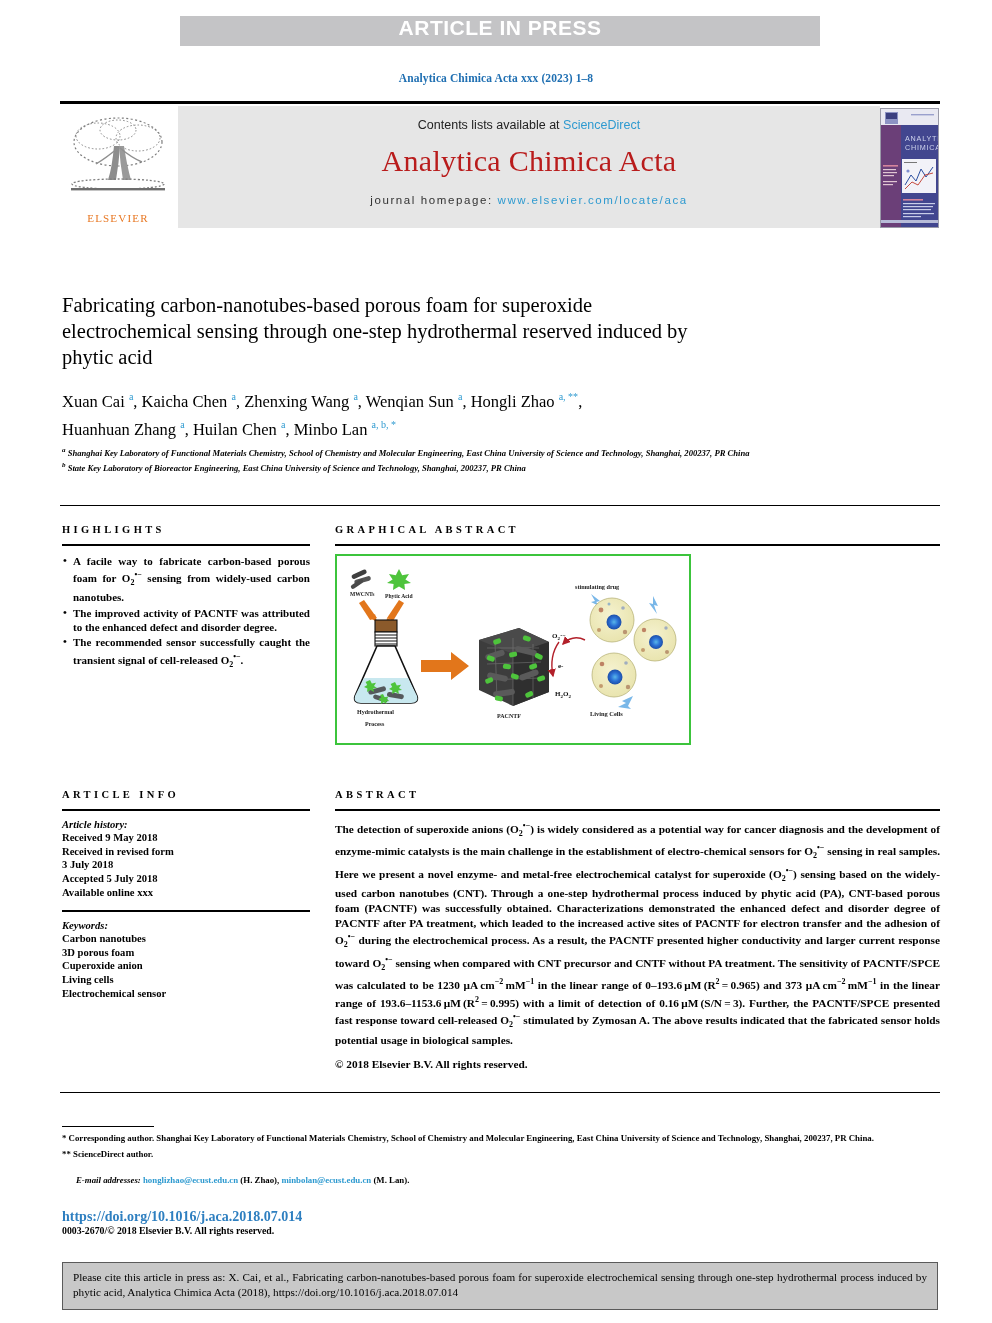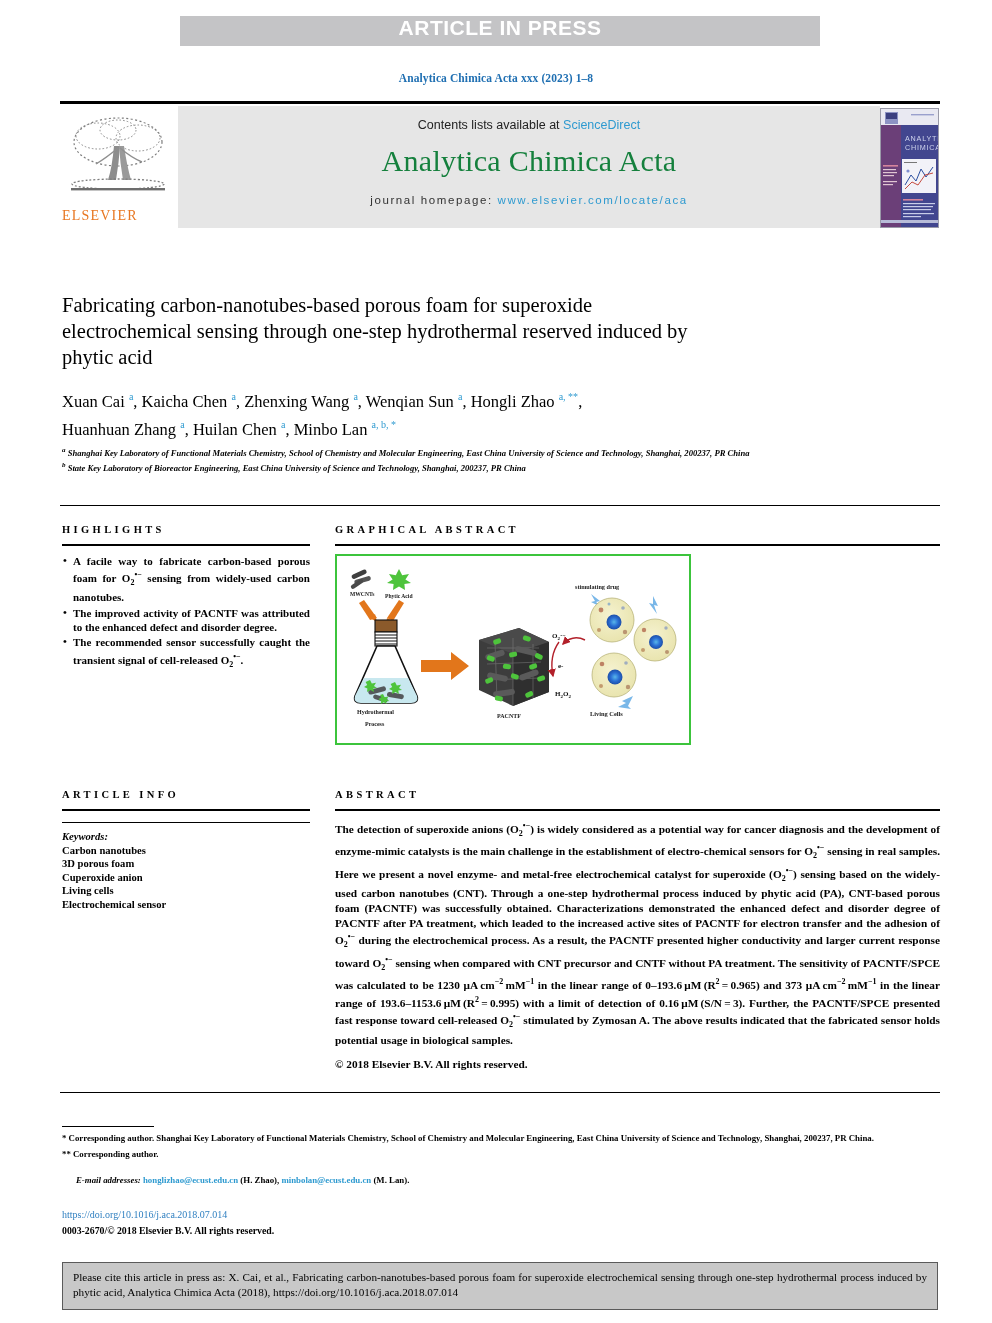--- a/index.html
+++ b/index.html
@@ -38,33 +38,33 @@
   .mast-mid{position:absolute;left:118px;top:0;width:702px;height:122px;background:#e6e6e6;}
   .mast-right{position:absolute;left:820px;top:0;width:60px;height:122px;background:#fff;}
 
   .contents-line{
     position:absolute;top:12px;left:0;width:702px;text-align:center;
     font-family:"Liberation Sans", sans-serif;font-size:12.5px;color:#222;
   }
   .contents-line a{color:#2e9ad0;text-decoration:none;}
   .journal-title{
     position:absolute;top:38px;left:0;width:702px;text-align:center;
-    font-family:"Liberation Serif", serif;font-size:30px;color:#15803d;letter-spacing:.3px;
+    font-family:"Liberation Serif", serif;font-size:30px;color:#b91c1c;letter-spacing:.3px;
   }
   .homepage-line{
     position:absolute;top:88px;left:0;width:702px;text-align:center;
     font-family:"Liberation Sans", sans-serif;font-size:11.5px;color:#333;letter-spacing:1.6px;
   }
   .homepage-line a{color:#2e9ad0;text-decoration:none;letter-spacing:1.6px;}
 
   
   .elsevier-logo{position:absolute;left:2px;top:4px;width:112px;height:116px;}
   .els-word{
-    position:absolute;bottom:2px;left:0;width:112px;
-    font-family:"Liberation Serif", serif;font-size:14px;color:#e87722;letter-spacing:1.2px;
+    position:absolute;bottom:2px;left:0;width:112px;text-align:center;
+    font-family:"Liberation Serif", serif;font-size:11px;color:#e87722;letter-spacing:1.2px;
   }
   .els-tree{position:absolute;left:6px;top:2px;width:100px;height:88px;}
 
   
   .cover-thumb{
     position:absolute;left:0;top:2px;width:57px;height:118px;
     border:1px solid #9a9aa8;background:#3b3f86;overflow:hidden;
   }
 
   
@@ -145,21 +145,21 @@
   .footnotes{
     position:absolute;left:62px;top:1132px;width:880px;
     font-family:"Liberation Serif", serif;font-weight:bold;font-size:8.8px;line-height:12.4px;color:#000;
   }
   .footnotes .ital{font-style:italic;}
   .footnotes a{color:#2e9ad0;text-decoration:none;}
   .fn-indent{padding-left:14px;}
 
   .doi-line{
     position:absolute;left:62px;top:1209px;
-    font-family:"Liberation Serif", serif;font-weight:normal;font-size:10px;color:#2e7fc0;
+    font-family:"Liberation Serif", serif;font-weight:bold;font-size:14px;color:#2e7fc0;
   }
   .issn-line{
     position:absolute;left:62px;top:1225px;
     font-family:"Liberation Serif", serif;font-weight:bold;font-size:9.8px;color:#000;
   }
 
   
   .cite-box{
     position:absolute;left:62px;top:1262px;width:874px;height:46px;
     background:#c8c8c8;border:1.2px solid #5a5a5a;
@@ -413,20 +413,28 @@
           <circle cx="291" cy="131" r="2.2" fill="#9a5f44" opacity="0.6"></circle>
         </g>
         <text x="253" y="160" font-family="Liberation Serif, serif" font-size="6.4" font-weight="bold" fill="#1a1a1a">Living Cells</text>
       </svg>
     </div>
   </div>
 
   <div class="ai-wrap">
     <div class="sec-head">ARTICLE INFO</div>
     <div class="sec-rule ai-rule"></div>
+    <div class="ai-body">
+      <div class="ital">Article history:</div>
+      <div>Received 9 May 2018</div>
+      <div>Received in revised form</div>
+      <div>3 July 2018</div>
+      <div>Accepted 5 July 2018</div>
+      <div>Available online xxx</div>
+    </div>
     <div class="ai-sep"></div>
     <div class="ai-body" style="margin-top:0">
       <div class="ital">Keywords:</div>
       <div>Carbon nanotubes</div>
       <div>3D porous foam</div>
       <div>Cuperoxide anion</div>
       <div>Living cells</div>
       <div>Electrochemical sensor</div>
     </div>
   </div>
@@ -436,21 +444,21 @@
     <div class="sec-rule ab-rule"></div>
     <div class="ab-body">The detection of superoxide anions (O<sub>2</sub><sup>•−</sup>) is widely considered as a potential way for cancer diagnosis and the development of enzyme-mimic catalysts is the main challenge in the establishment of electro-chemical sensors for O<sub>2</sub><sup>•−</sup> sensing in real samples. Here we present a novel enzyme- and metal-free electrochemical catalyst for superoxide (O<sub>2</sub><sup>•−</sup>) sensing based on the widely-used carbon nanotubes (CNT). Through a one-step hydrothermal process induced by phytic acid (PA), CNT-based porous foam (PACNTF) was successfully obtained. Characterizations demonstrated the enhanced defect and disorder degree of PACNTF after PA treatment, which leaded to the increased active sites of PACNTF for electron transfer and the adhesion of O<sub>2</sub><sup>•−</sup> during the electrochemical process. As a result, the PACNTF presented higher conductivity and larger current response toward O<sub>2</sub><sup>•−</sup> sensing when compared with CNT precursor and CNTF without PA treatment. The sensitivity of PACNTF/SPCE was calculated to be 1230 μA cm<sup>−2</sup> mM<sup>−1</sup> in the linear range of 0–193.6 μM (R<sup>2</sup> = 0.965) and 373 μA cm<sup>−2</sup> mM<sup>−1</sup> in the linear range of 193.6–1153.6 μM (R<sup>2</sup> = 0.995) with a limit of detection of 0.16 μM (S/N = 3). Further, the PACNTF/SPCE presented fast response toward cell-released O<sub>2</sub><sup>•−</sup> stimulated by Zymosan A. The above results indicated that the fabricated sensor holds potential usage in biological samples.</div>
     <div class="ab-copy">© 2018 Elsevier B.V. All rights reserved.</div>
   </div>
 
   <div class="bot-rule"></div>
 
   <div class="fn-rule"></div>
   <div class="footnotes">
     <div>* Corresponding author. Shanghai Key Laboratory of Functional Materials Chemistry, School of Chemistry and Molecular Engineering, East China University of Science and Technology, Shanghai, 200237, PR China.</div>
-    <div style="margin-top:4px">** Corresponding author.</div>
+    <div style="margin-top:4px">** ScienceDirect author.</div>
     <div class="fn-indent" style="margin-top:13px">
       <span class="ital">E-mail addresses:</span>
       <a href="#">honglizhao@ecust.edu.cn</a>
       <span>(H. Zhao),</span>
       <a href="#">minbolan@ecust.edu.cn</a>
       <span>(M. Lan).</span>
     </div>
   </div>
 
   <div class="doi-line">https://doi.org/10.1016/j.aca.2018.07.014</div>

